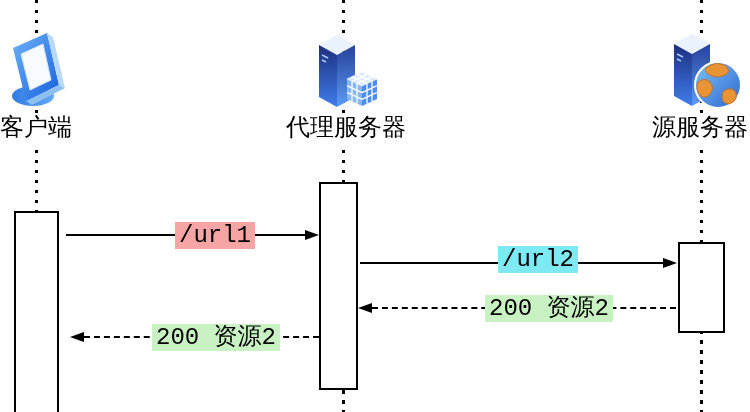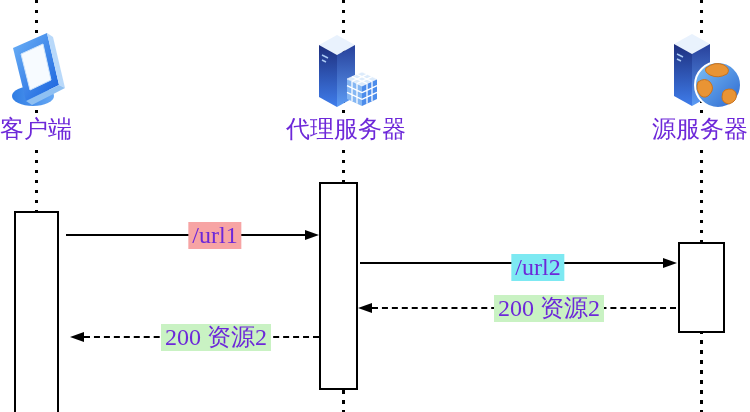--- a/index.html
+++ b/index.html
@@ -1,18 +1,18 @@
 <!DOCTYPE html>
 <html><head>
 <meta charset="utf-8">
 <style>
   html,body{margin:0;padding:0;background:#fff;}
   .canvas{
     position:relative;width:750px;height:412px;background:#fff;overflow:hidden;
-    font-family:Liberation Serif, serif;color:#6d28d9;
+    font-family:Liberation Mono, monospace;color:#000000;
   }
   .lifeline{
     position:absolute;top:0;bottom:0;width:3px;
     background:repeating-linear-gradient(to bottom,#000 0 3.5px,transparent 3.5px 10px);
   }
   .actor-label{
     position:absolute;top:114px;transform:translateX(-50%);
     font-size:24px;line-height:30px;background:#fff;padding:0 2px;white-space:nowrap;
   }
   .icon{position:absolute;}
@@ -115,21 +115,21 @@
   <div class="activation" style="left:14px;top:211px;width:45px;height:210px"></div>
   <div class="activation" style="left:319px;top:182px;width:39px;height:208px"></div>
   <div class="activation" style="left:678px;top:242px;width:47px;height:91px"></div>
 
   <div class="msg-line solid" style="left:66px;top:234px;width:240px"></div>
   <div class="head right" style="left:305px;top:230px"></div>
   <div class="msg-label" style="left: 194px; top: 222px; background-color: rgb(247, 164, 164);">/url1</div>
 
   <div class="msg-line solid" style="left:360px;top:262px;width:303px"></div>
   <div class="head right" style="left:663px;top:258px"></div>
-  <div class="msg-label" style="left: 517px; top: 254px; background-color: rgb(125, 233, 242);">/url2</div>
+  <div class="msg-label" style="left: 517px; top: 246px; background-color: rgb(125, 233, 242);">/url2</div>
 
   <div class="msg-line dashed" style="left:372px;top:307px;width:304px"></div>
   <div class="head left" style="left:358px;top:303px"></div>
   <div class="msg-label" style="left: 528px; top: 295px; background-color: rgb(201, 242, 195);">200 资源2</div>
 
   <div class="msg-line dashed" style="left:84px;top:336px;width:235px"></div>
   <div class="head left" style="left:70px;top:332px"></div>
   <div class="msg-label" style="left: 195px; top: 324px; background-color: rgb(201, 242, 195);">200 资源2</div>
 
 </div>

